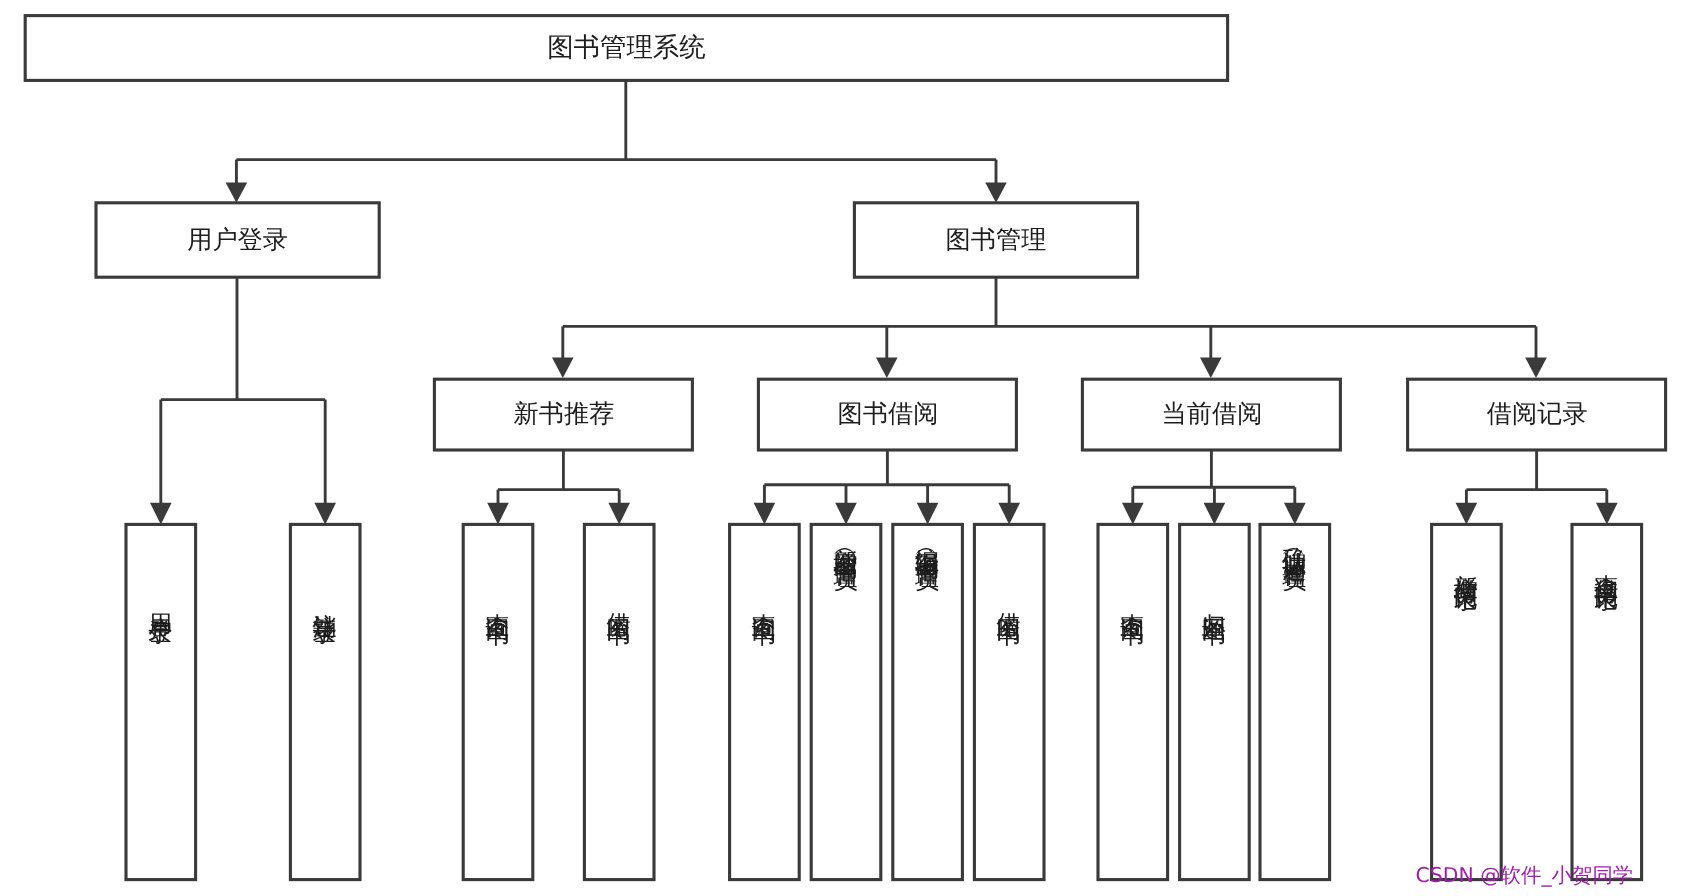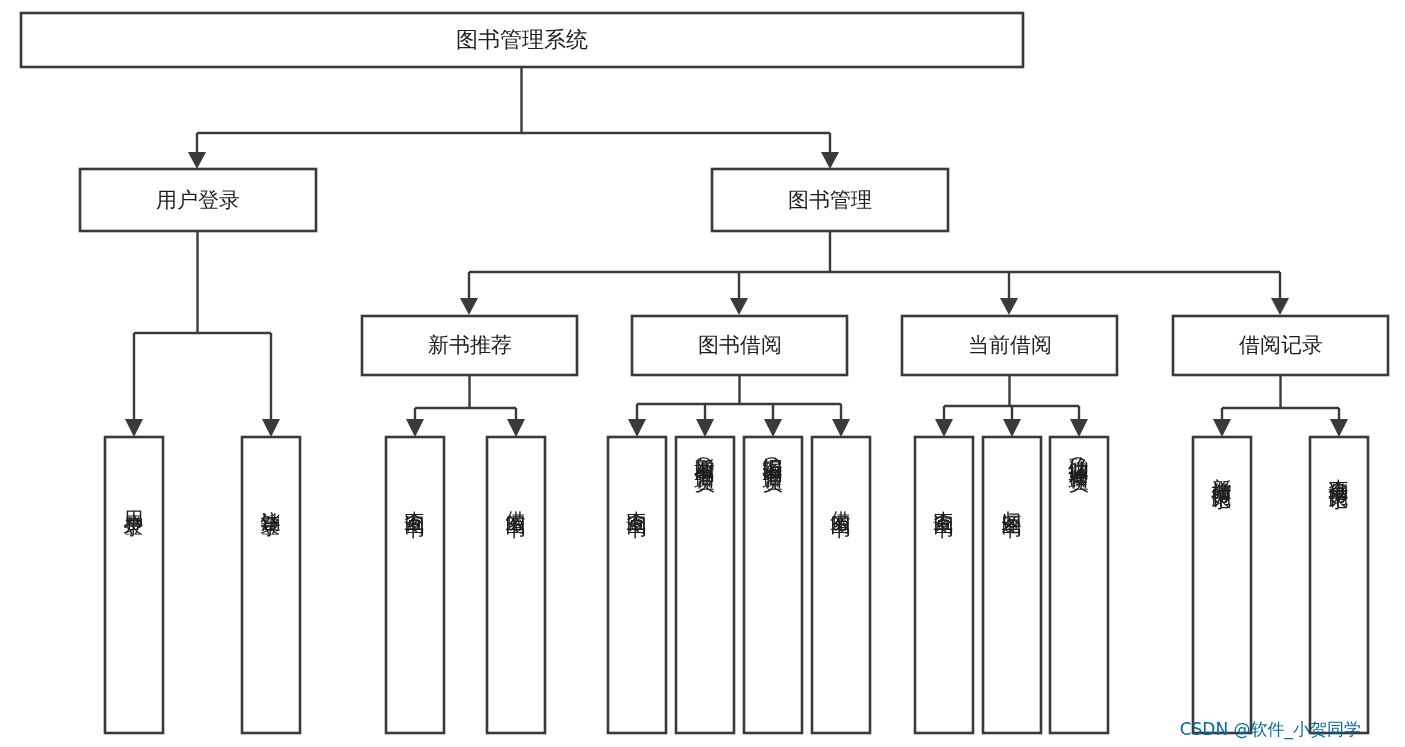--- a/index.html
+++ b/index.html
@@ -38,21 +38,21 @@
     font-family:"DejaVu Sans","Liberation Sans",sans-serif;
     font-size:20px;
     text-anchor:middle;
     writing-mode:vertical-rl;
     glyph-orientation-vertical:0;
     letter-spacing:2.5px;
   }
   .watermark{
     position:absolute;
     right:8px;bottom:6px;
-    color:#0369a1;
+    color:#a21caf;
     font-size:17px;
     font-family:"DejaVu Sans","Liberation Sans",sans-serif;
     white-space:nowrap;
     pointer-events:none;
     user-select:none;
   }
 </style>
 </head>
 <body>
 

